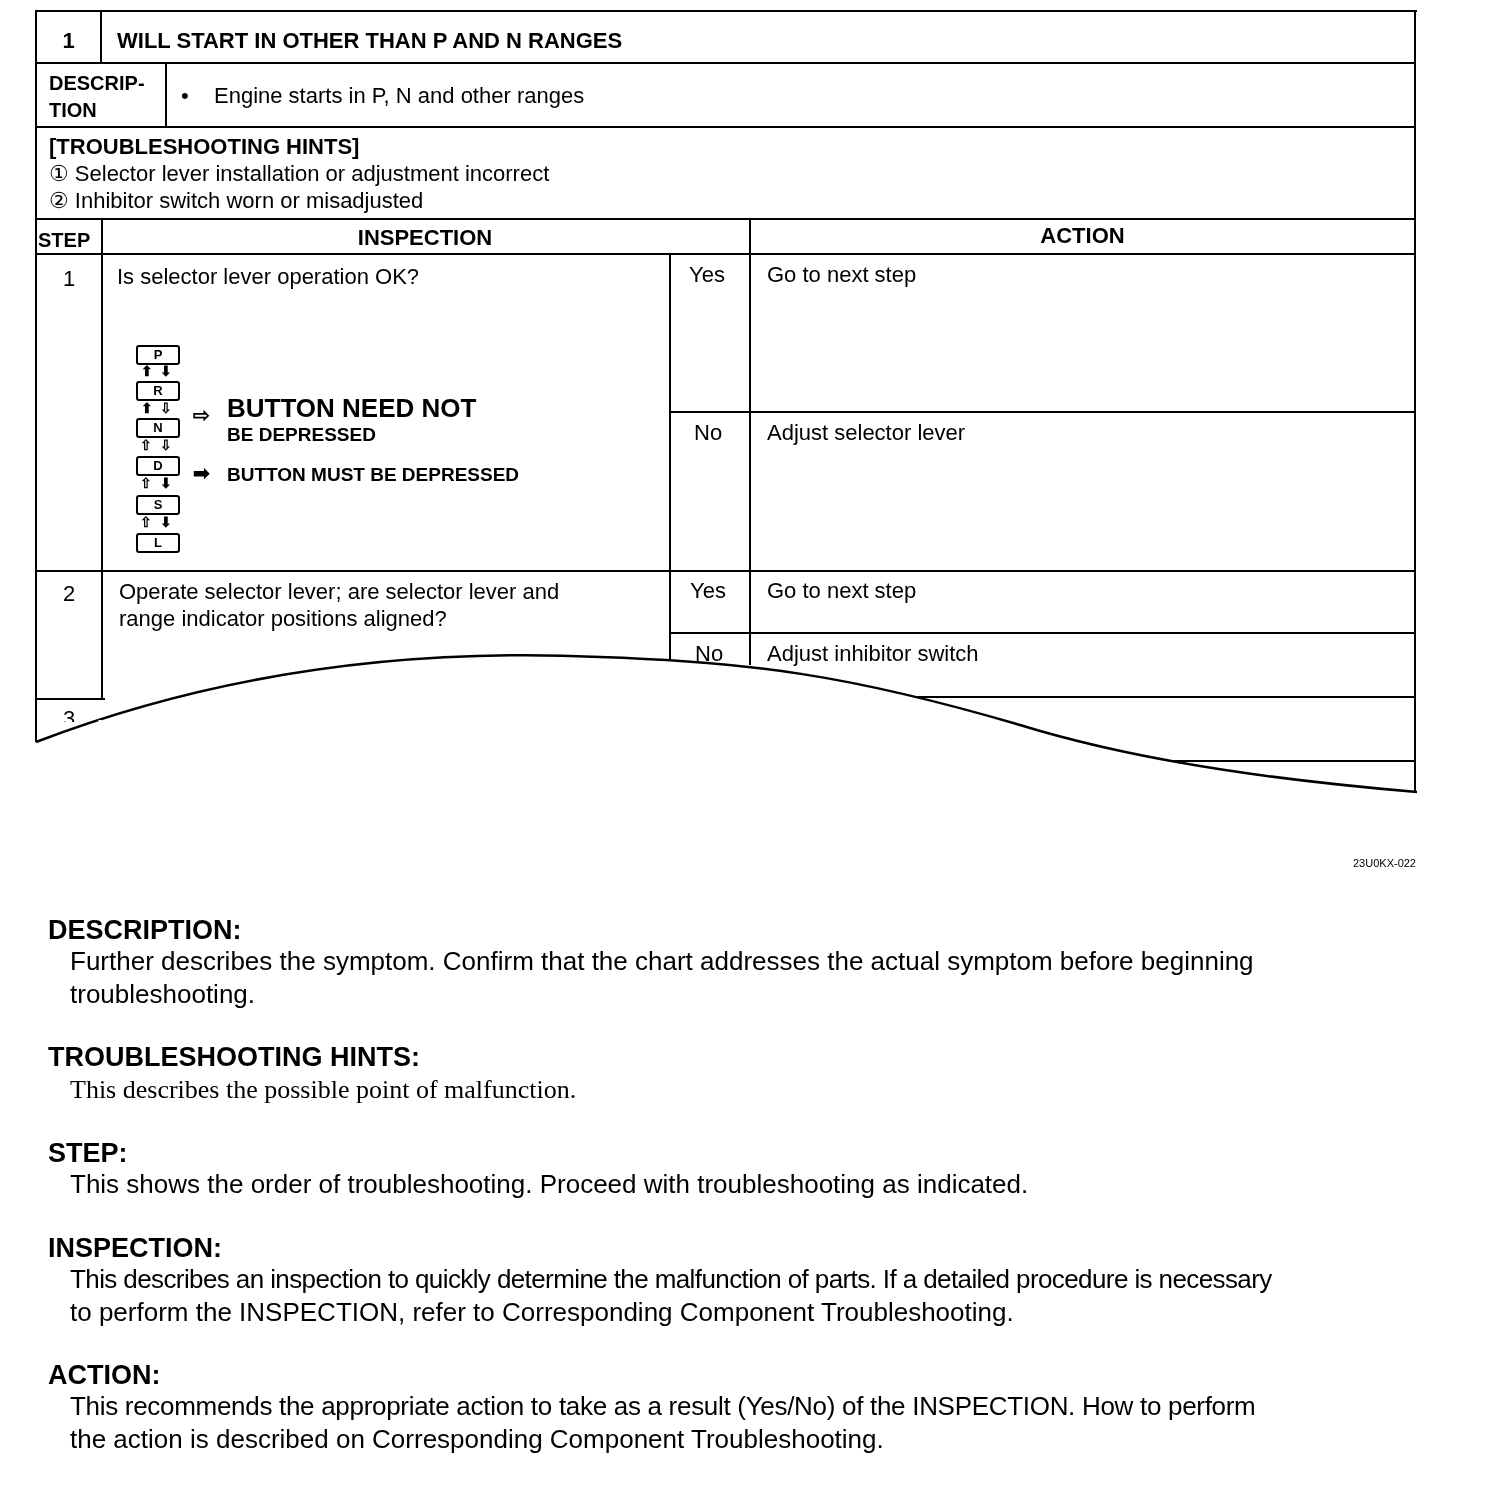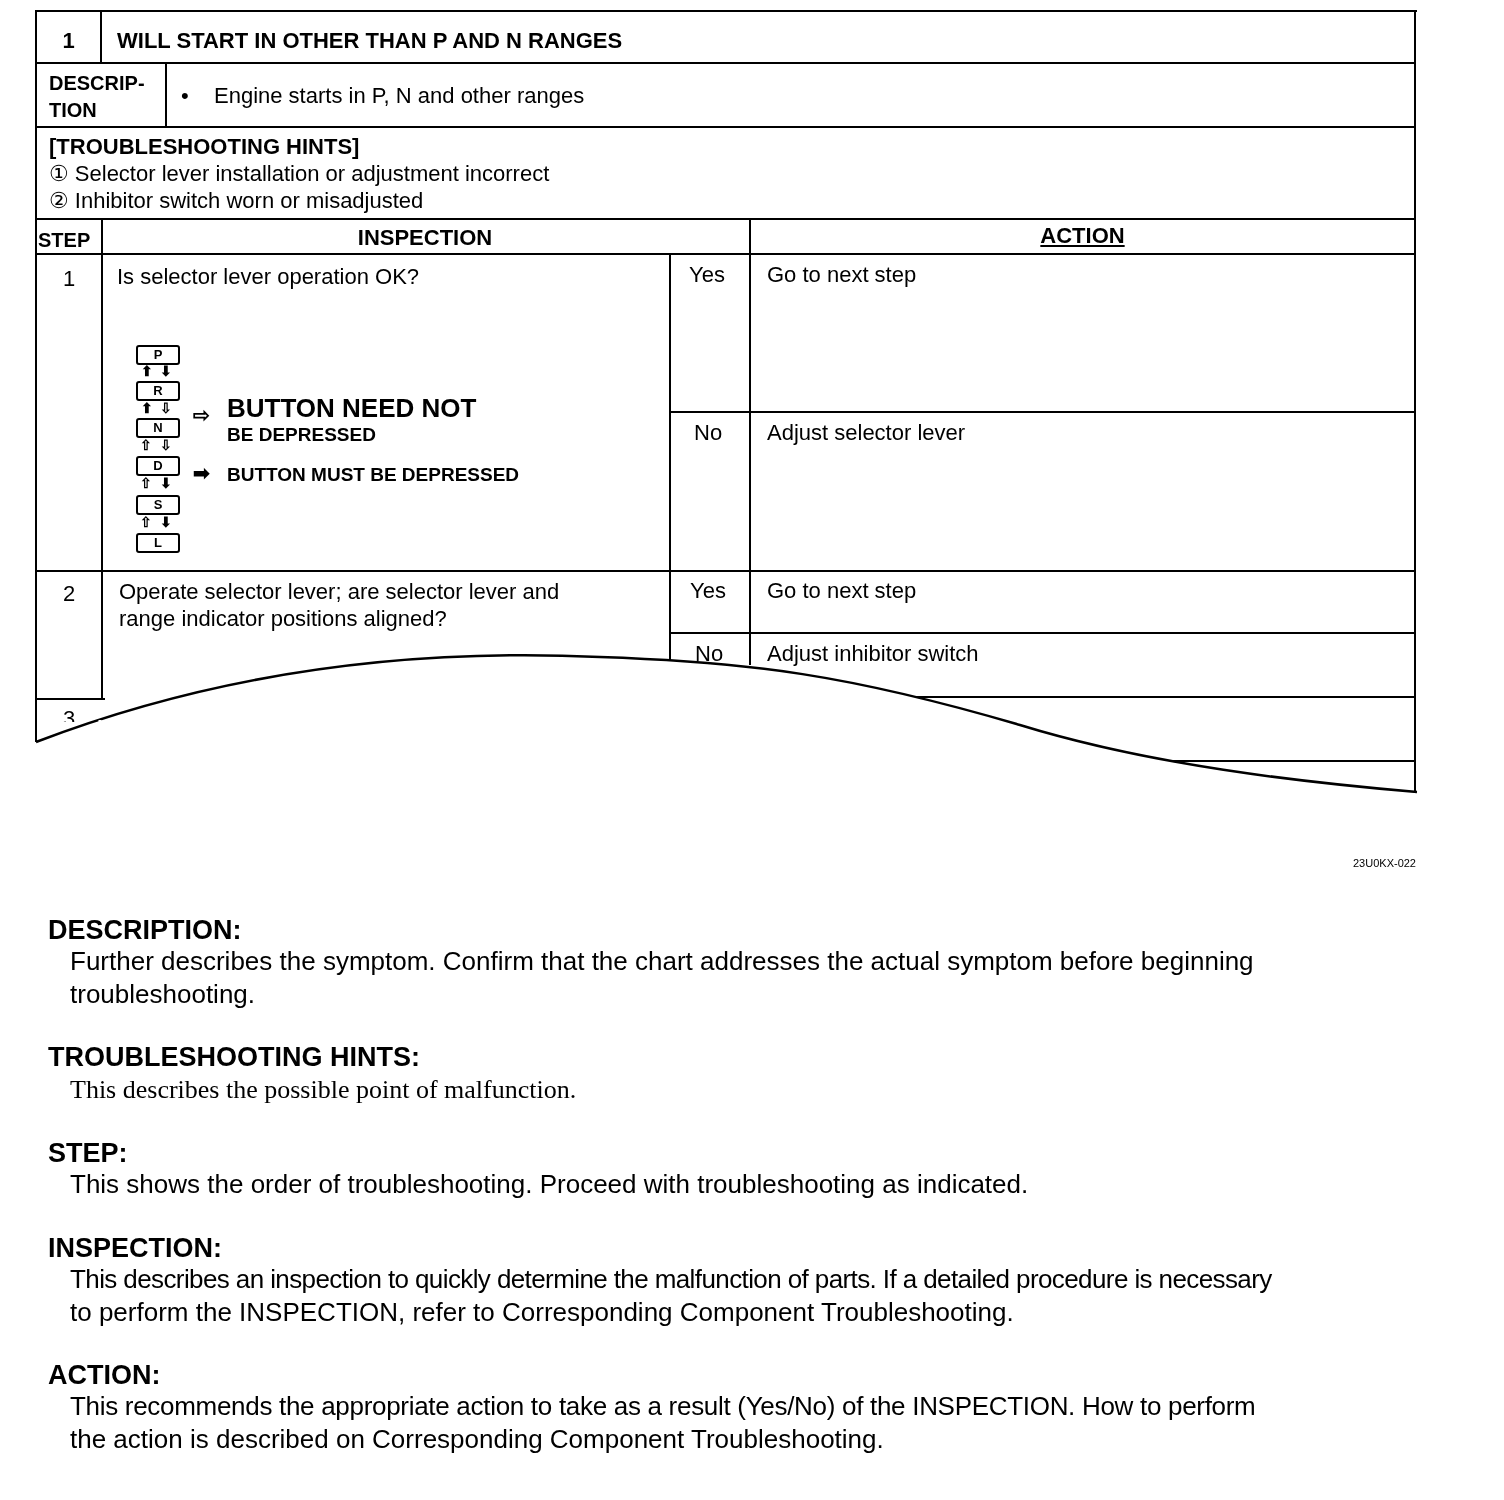--- a/index.html
+++ b/index.html
@@ -39,21 +39,21 @@
 
   <div class="t b" style="left:49px; top:134px;">[TROUBLESHOOTING HINTS]</div>
   <div class="t" style="left:49px; top:161px;">① Selector lever installation or adjustment incorrect</div>
   <div class="t" style="left:49px; top:188px;">② Inhibitor switch worn or misadjusted</div>
   <div class="hl" style="left:35px; top:218px; width:1381px;"></div>
 
   <div class="vl" style="left:101px; top:218px; height:482px;"></div>
   <div class="vl" style="left:749px; top:218px; height:447px;"></div>
   <div class="t b" style="left:38px; top:227px; font-size:20px;">STEP</div>
   <div class="t b center" style="left:102px; width:646px; top:225px;">INSPECTION</div>
-  <div class="t b center" style="left:751px; width:663px; top:223px;text-decoration:underline;">ACTION</div>
+  <div class="t b center" style="left:751px; width:663px; top:223px;">ACTION</div>
   <div class="hl" style="left:35px; top:253px; width:1381px;"></div>
 
   <div class="vl" style="left:669px; top:255px; height:411px;"></div>
   <div class="t center" style="left:37px; width:64px; top:266px;">1</div>
   <div class="t" style="left:117px; top:264px;">Is selector lever operation OK?</div>
   <div class="t" style="left:689px; top:262px;">Yes</div>
   <div class="t" style="left:767px; top:262px;">Go to next step</div>
   <div class="hl" style="left:669px; top:411px; width:747px;"></div>
   <div class="t" style="left:694px; top:420px;">No</div>
   <div class="t" style="left:767px; top:420px;">Adjust selector lever</div>

